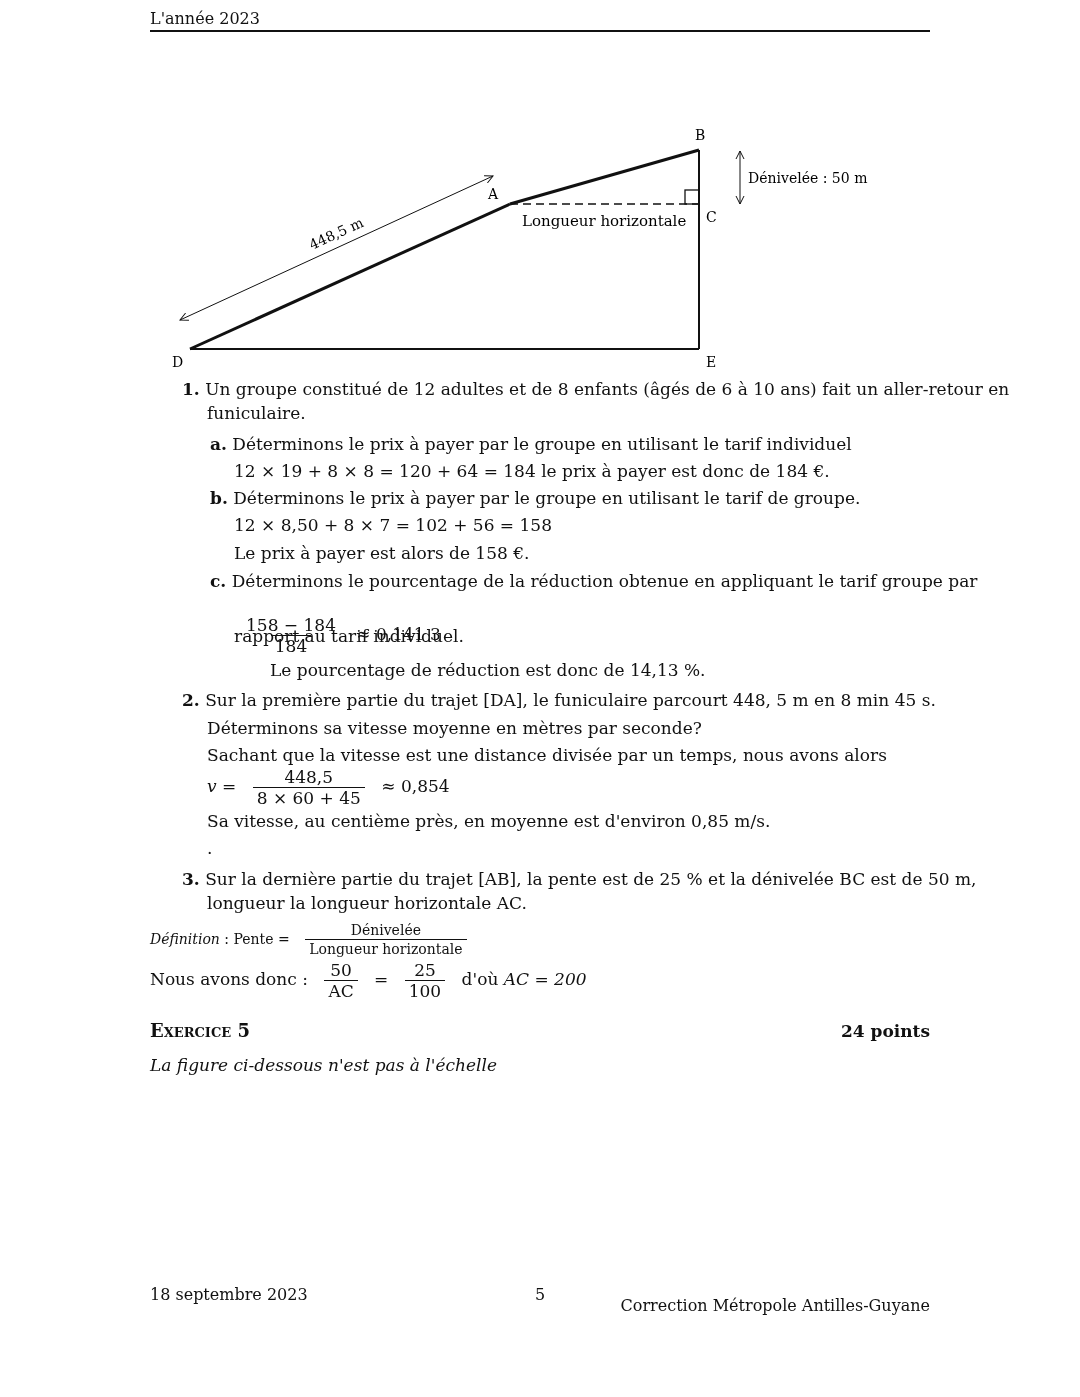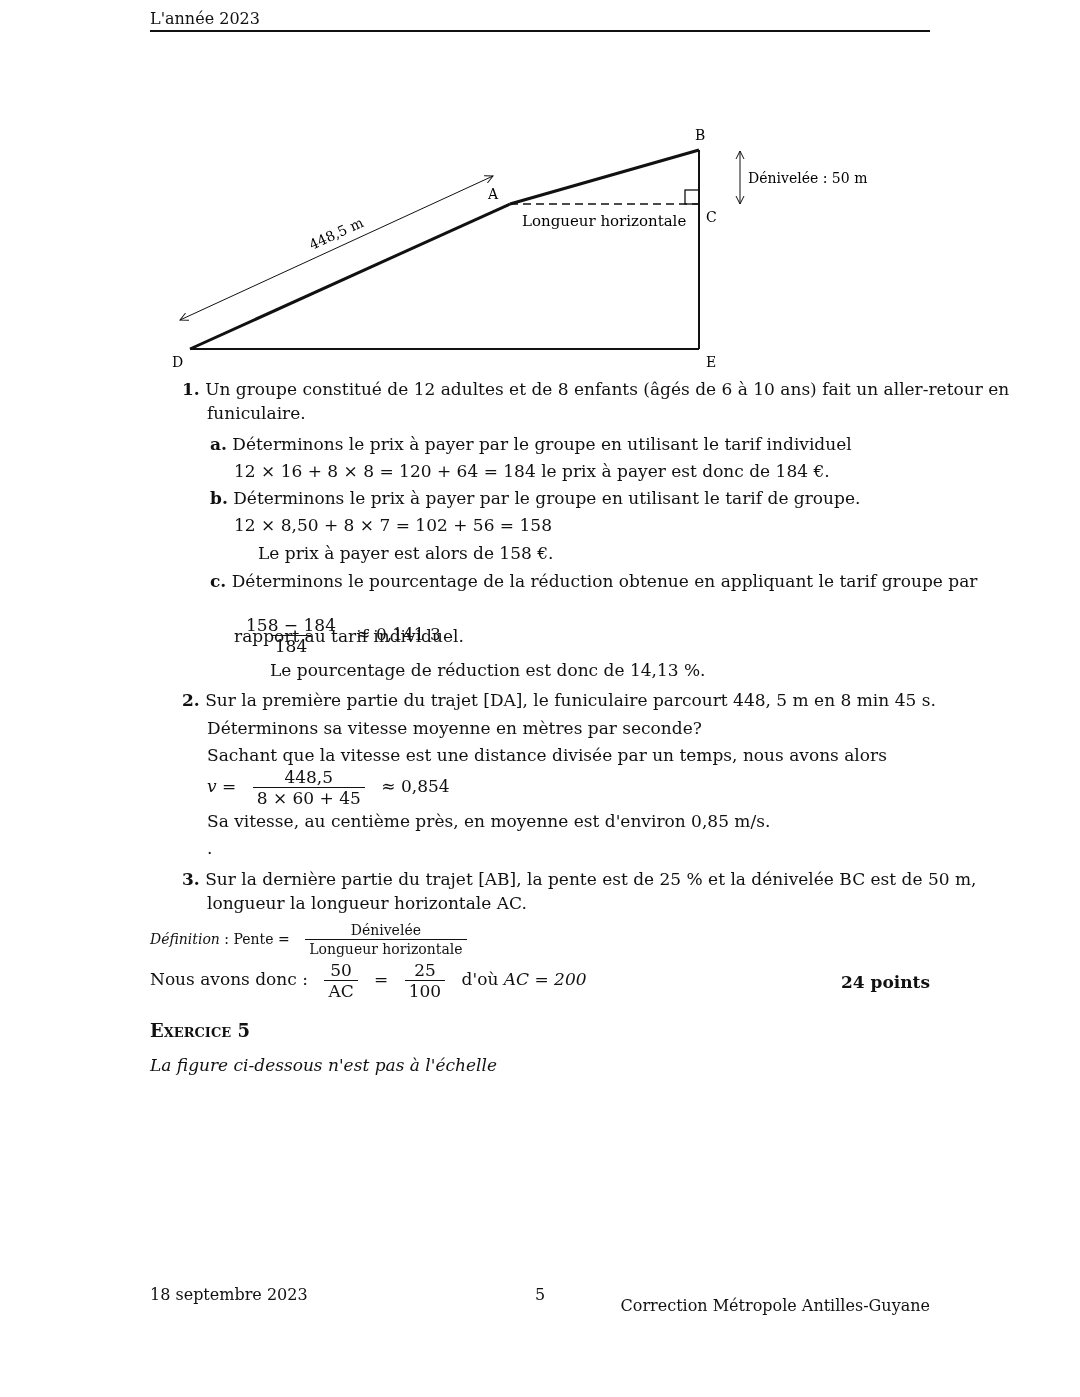--- a/index.html
+++ b/index.html
@@ -67,28 +67,28 @@
 <div class="abs" style="left:182px; top:379px;">
   <span class="num">1.</span>
   <span>Un groupe constitué de 12 adultes et de 8 enfants (âgés de 6 à 10 ans) fait un aller-retour en</span>
 </div>
 <div class="abs" style="left:207px; top:403px;">funiculaire.</div>
 
 <div class="abs" style="left:210px; top:434px;">
   <span class="num">a.</span>
   <span>Déterminons le prix à payer par le groupe en utilisant le tarif individuel</span>
 </div>
-<div class="abs" style="left:234px; top:461px;">12 × 16 + 8 × 8 = 120 + 64 = 184 le prix à payer est donc de 184 €.</div>
+<div class="abs" style="left:234px; top:461px;">12 × 19 + 8 × 8 = 120 + 64 = 184 le prix à payer est donc de 184 €.</div>
 
 <div class="abs" style="left:210px; top:488px;">
   <span class="num">b.</span>
   <span>Déterminons le prix à payer par le groupe en utilisant le tarif de groupe.</span>
 </div>
 <div class="abs" style="left:234px; top:515px;">12 × 8,50 + 8 × 7 = 102 + 56 = 158</div>
-<div class="abs" style="left:234px; top:543px;margin-left:24px;">Le prix à payer est alors de 158 €.</div>
+<div class="abs" style="left:234px; top:543px;">Le prix à payer est alors de 158 €.</div>
 
 <div class="abs" style="left:210px; top:571px;">
   <span class="num">c.</span>
   <span>Déterminons le pourcentage de la réduction obtenue en appliquant le tarif groupe par</span>
 </div>
 <div class="abs" style="left:234px; top:626px;">rapport au tarif individuel.</div>
 <div class="abs" style="left:231px; top:615px;">
   <span class="frac">
     <span class="n">158 − 184</span>
     <span class="d">184</span>
@@ -137,18 +137,18 @@
   <span>=</span>
   <span class="frac">
     <span class="n">25</span>
     <span class="d">100</span>
   </span>
   <span>d'où</span>
   <span class="it">AC = 200</span>
 </div>
 
 <div class="abs sc" style="left:150px; top:1020px;">Exercice 5</div>
-<div class="abs bold" style="right:150px; top:972px;">24 points</div>
+<div class="abs bold" style="right:150px; top:1021px;">24 points</div>
 <div class="abs it" style="left:150px; top:1055px;">La figure ci-dessous n'est pas à l'échelle</div>
 
 <div class="footer" style="left:150px;">18 septembre 2023</div>
 <div class="footer" style="left:535px;">5</div>
 <div class="footer" style="right:150px;margin-top:11px;">Correction Métropole Antilles-Guyane</div>
 
 </body></html>

